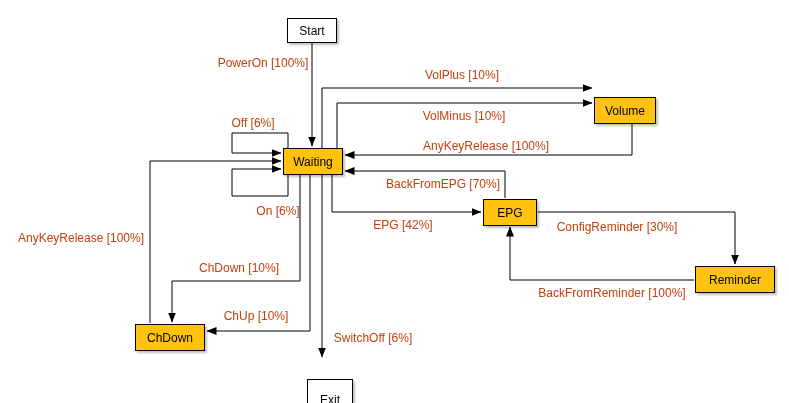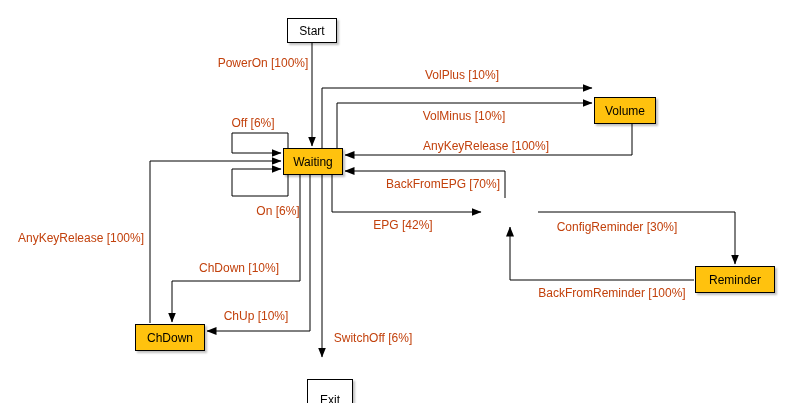--- a/index.html
+++ b/index.html
@@ -58,20 +58,21 @@
     <polyline points="694,280 510,280 510,227" marker-end="url(#arrow)"></polyline>
     <polyline points="150,323 150,161 281,161" marker-end="url(#arrow)"></polyline>
     <polyline points="300,175 300,281 172,281 172,322" marker-end="url(#arrow)"></polyline>
     <polyline points="310,175 310,331 207,331" marker-end="url(#arrow)"></polyline>
     <polyline points="322,175 322,357" marker-end="url(#arrow)"></polyline>
   </svg>
 
   <div class="node terminal" style="left:287px; top:18px;  width:50px; height:25px;text-align:right;">Start</div>
   <div class="node state" style="left:283px; top:148px; width:60px; height:27px;">Waiting</div>
   <div class="node state" style="left:594px; top:82px;  width:62px; height:27px;margin-top:15px;">Volume</div>
+  <div class="node state" style="left:483px; top:199px; width:54px; height:27px;">EPG</div>
   <div class="node state" style="left:695px; top:266px; width:80px; height:27px;">Reminder</div>
   <div class="node state" style="left:135px; top:324px; width:70px; height:27px;">ChDown</div>
   <div class="node terminal" style="left:307px; top:379px; width:46px; height:42px;">Exit</div>
 
   <span class="edge-label" style="left:263px; top:63px;">PowerOn [100%]</span>
   <span class="edge-label" style="left:462px; top:75px;">VolPlus [10%]</span>
   <span class="edge-label" style="left:464px; top:116px;">VolMinus [10%]</span>
   <span class="edge-label" style="left:486px; top:146px;">AnyKeyRelease [100%]</span>
   <span class="edge-label" style="left:253px; top:123px;">Off [6%]</span>
   <span class="edge-label" style="left:250px; top:211px;margin-left:28px;">On [6%]</span>

